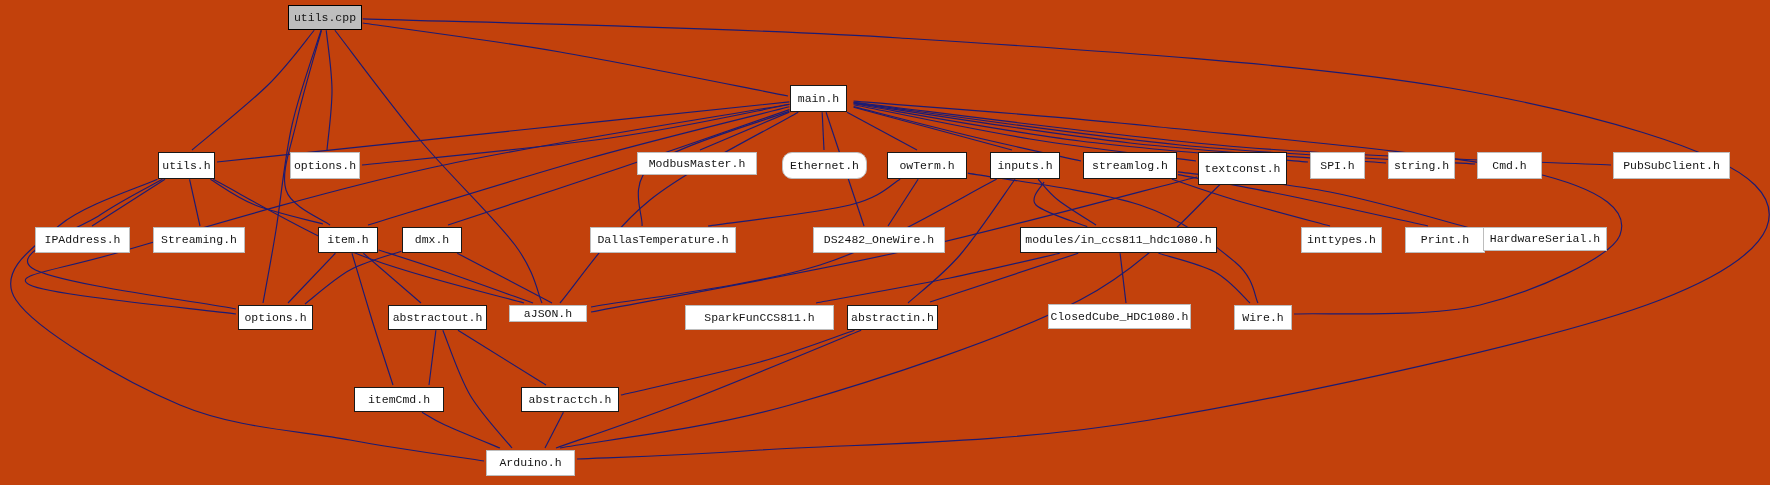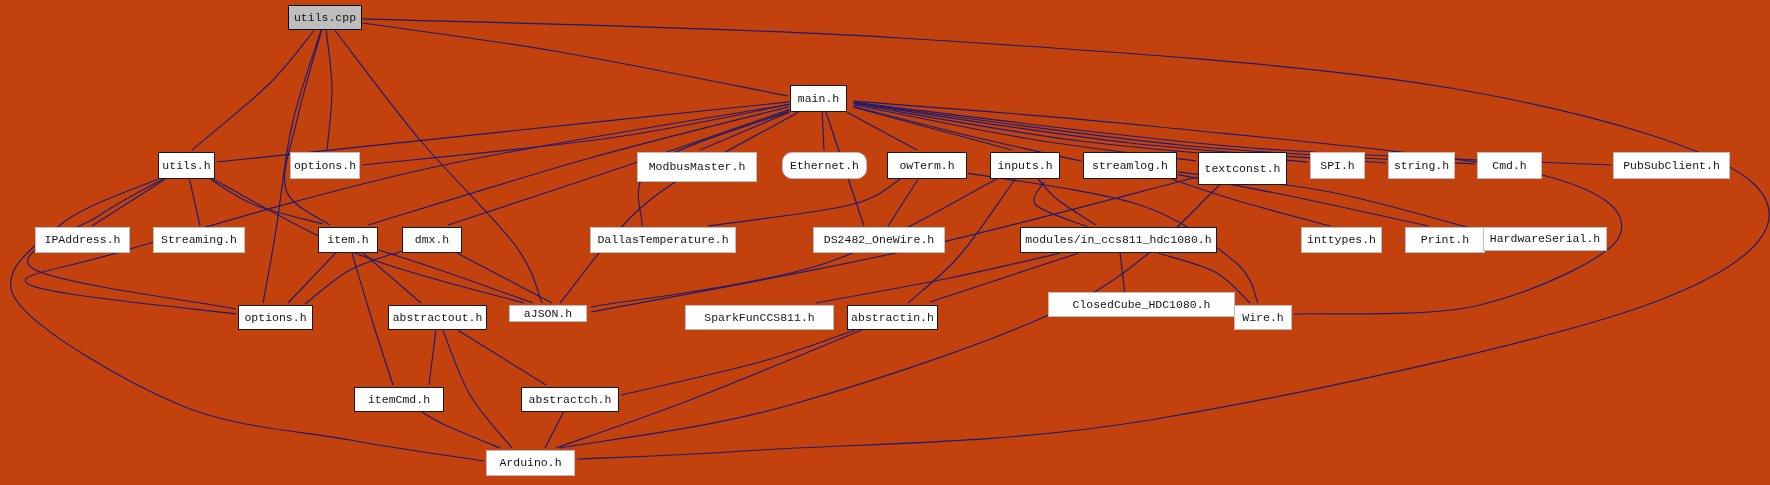--- a/index.html
+++ b/index.html
@@ -96,21 +96,21 @@
       <path d="M854.5365168539325,330.25C838.8,335.5 798.9,351.2 760,362C721.1,372.8 644.2,389.5 621,395" stroke="#1b1b74" marker-end="url(#arw)"></path>
       <path d="M861.2045454545455,330.25C832.7,341.9 740.9,380.4 690,400C639.1,419.6 578.3,440.0 556,448" stroke="#1b1b74" marker-end="url(#arw)"></path>
       <path d="M563.4278350515464,412.25 L545,448" stroke="#1b1b74" marker-end="url(#arw)"></path>
       <path d="M422,412.25C425.8,414.4 432.0,419.0 445,425C458.0,431.0 490.8,444.2 500,448" stroke="#1b1b74" marker-end="url(#arw)"></path>
     </svg>
   <div id="node-layer">
       <div class="node current" style="left: 288px; top: 5px; width: 74px; height: 25px;">utils.cpp</div>
       <div class="node project" style="left: 790px; top: 85px; width: 57px; height: 27px;">main.h</div>
       <div class="node project" style="left: 158px; top: 152px; width: 57px; height: 27px;">utils.h</div>
       <div class="node external" style="left: 290px; top: 152px; width: 70px; height: 27px;">options.h</div>
-      <div class="node external" style="left: 637px; top: 152px; width: 120px; height: 30px;">ModbusMaster.h</div>
+      <div class="node external" style="left: 637px; top: 152px; width: 120px; height: 23px;">ModbusMaster.h</div>
       <div class="node external" style="left: 782px; top: 152px; width: 85px; height: 27px; border-radius: 10px;">Ethernet.h</div>
       <div class="node project" style="left: 887px; top: 152px; width: 80px; height: 27px;">owTerm.h</div>
       <div class="node project" style="left: 990px; top: 152px; width: 70px; height: 27px;">inputs.h</div>
       <div class="node project" style="left: 1083px; top: 152px; width: 94px; height: 27px;">streamlog.h</div>
       <div class="node project" style="left: 1198px; top: 152px; width: 89px; height: 33px;">textconst.h</div>
       <div class="node external" style="left: 1310px; top: 152px; width: 55px; height: 27px;">SPI.h</div>
       <div class="node external" style="left: 1388px; top: 152px; width: 67px; height: 27px;">string.h</div>
       <div class="node external" style="left: 1477px; top: 152px; width: 65px; height: 27px;">Cmd.h</div>
       <div class="node external" style="left: 1613px; top: 152px; width: 117px; height: 27px;">PubSubClient.h</div>
       <div class="node external" style="left: 35px; top: 227px; width: 95px; height: 26px;">IPAddress.h</div>
@@ -121,19 +121,19 @@
       <div class="node external" style="left: 813px; top: 227px; width: 132px; height: 26px;">DS2482_OneWire.h</div>
       <div class="node project" style="left: 1020px; top: 227px; width: 197px; height: 26px;">modules/in_ccs811_hdc1080.h</div>
       <div class="node external" style="left: 1301px; top: 227px; width: 81px; height: 26px;">inttypes.h</div>
       <div class="node external" style="left: 1405px; top: 227px; width: 80px; height: 26px;">Print.h</div>
       <div class="node external" style="left: 1483px; top: 227px; width: 124px; height: 24px;">HardwareSerial.h</div>
       <div class="node project" style="left: 238px; top: 305px; width: 75px; height: 25px;">options.h</div>
       <div class="node project" style="left: 388px; top: 305px; width: 99px; height: 25px;">abstractout.h</div>
       <div class="node external" style="left: 509px; top: 305px; width: 78px; height: 17px;">aJSON.h</div>
       <div class="node external" style="left: 685px; top: 305px; width: 149px; height: 25px;">SparkFunCCS811.h</div>
       <div class="node project" style="left: 847px; top: 305px; width: 91px; height: 25px;">abstractin.h</div>
-      <div class="node external" style="left: 1048px; top: 292px; width: 187px; height: 25px;">ClosedCube_HDC1080.h</div>
+      <div class="node external" style="left: 1048px; top: 304px; width: 143px; height: 25px;">ClosedCube_HDC1080.h</div>
       <div class="node external" style="left: 1234px; top: 305px; width: 58px; height: 25px; text-align: center;">Wire.h</div>
       <div class="node project" style="left: 354px; top: 387px; width: 90px; height: 25px;">itemCmd.h</div>
       <div class="node project" style="left: 521px; top: 387px; width: 98px; height: 25px;">abstractch.h</div>
       <div class="node external" style="left: 486px; top: 450px; width: 89px; height: 26px;">Arduino.h</div>
     </div>
 </div>
 
 </body></html>

